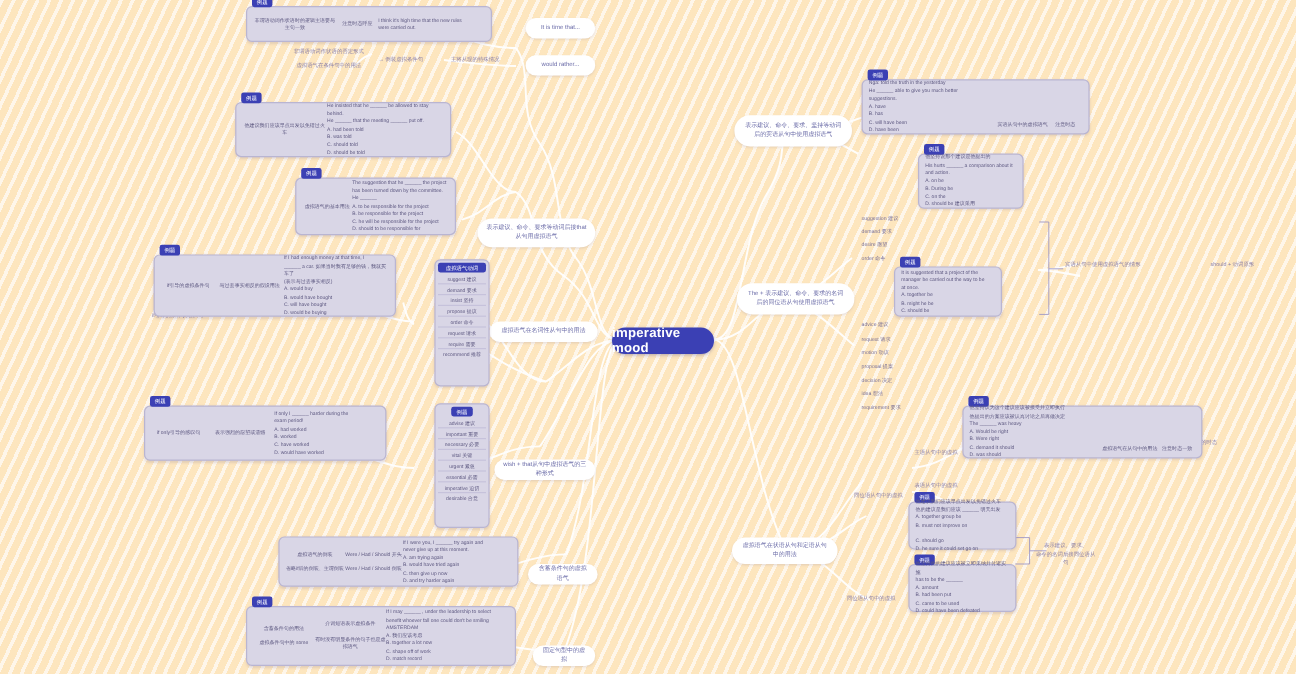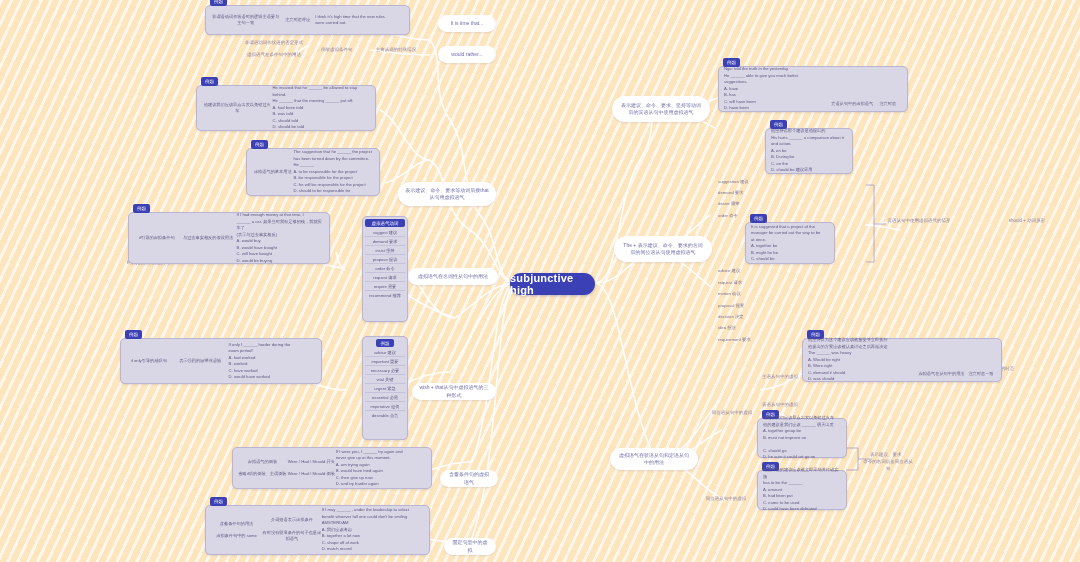--- a/index.html
+++ b/index.html
@@ -133,21 +133,21 @@
 
     <g fill="none" stroke="#9a93c4" stroke-width="0.8" opacity="0.9">
       <path d="M846,448 L858,448 L858,470 L846,470"></path>
       <path d="M858,459 L872,459"></path>
       <path d="M866,185 L874,185 L874,262 L866,262"></path>
       <path d="M874,224 L886,224"></path>
     </g>
   </svg>
 
   <div class="center-node" style="left:510px;top:273px;width:85px;height:22px;">
-    <span>subjunctive high</span>
+    <span>imperative mood</span>
   </div>
 
   <div class="pill" style="left:438px;top:15px;width:58px;height:17px;">
     <span>It is time that...</span>
   </div>
   <div class="pill" style="left:438px;top:46px;width:58px;height:17px;">
     <span>would rather...</span>
   </div>
   <div class="pill wide" style="left:398px;top:182px;width:98px;height:24px;">
     <span>表示建议、命令、要求等动词后接that从句用虚拟语气</span>

